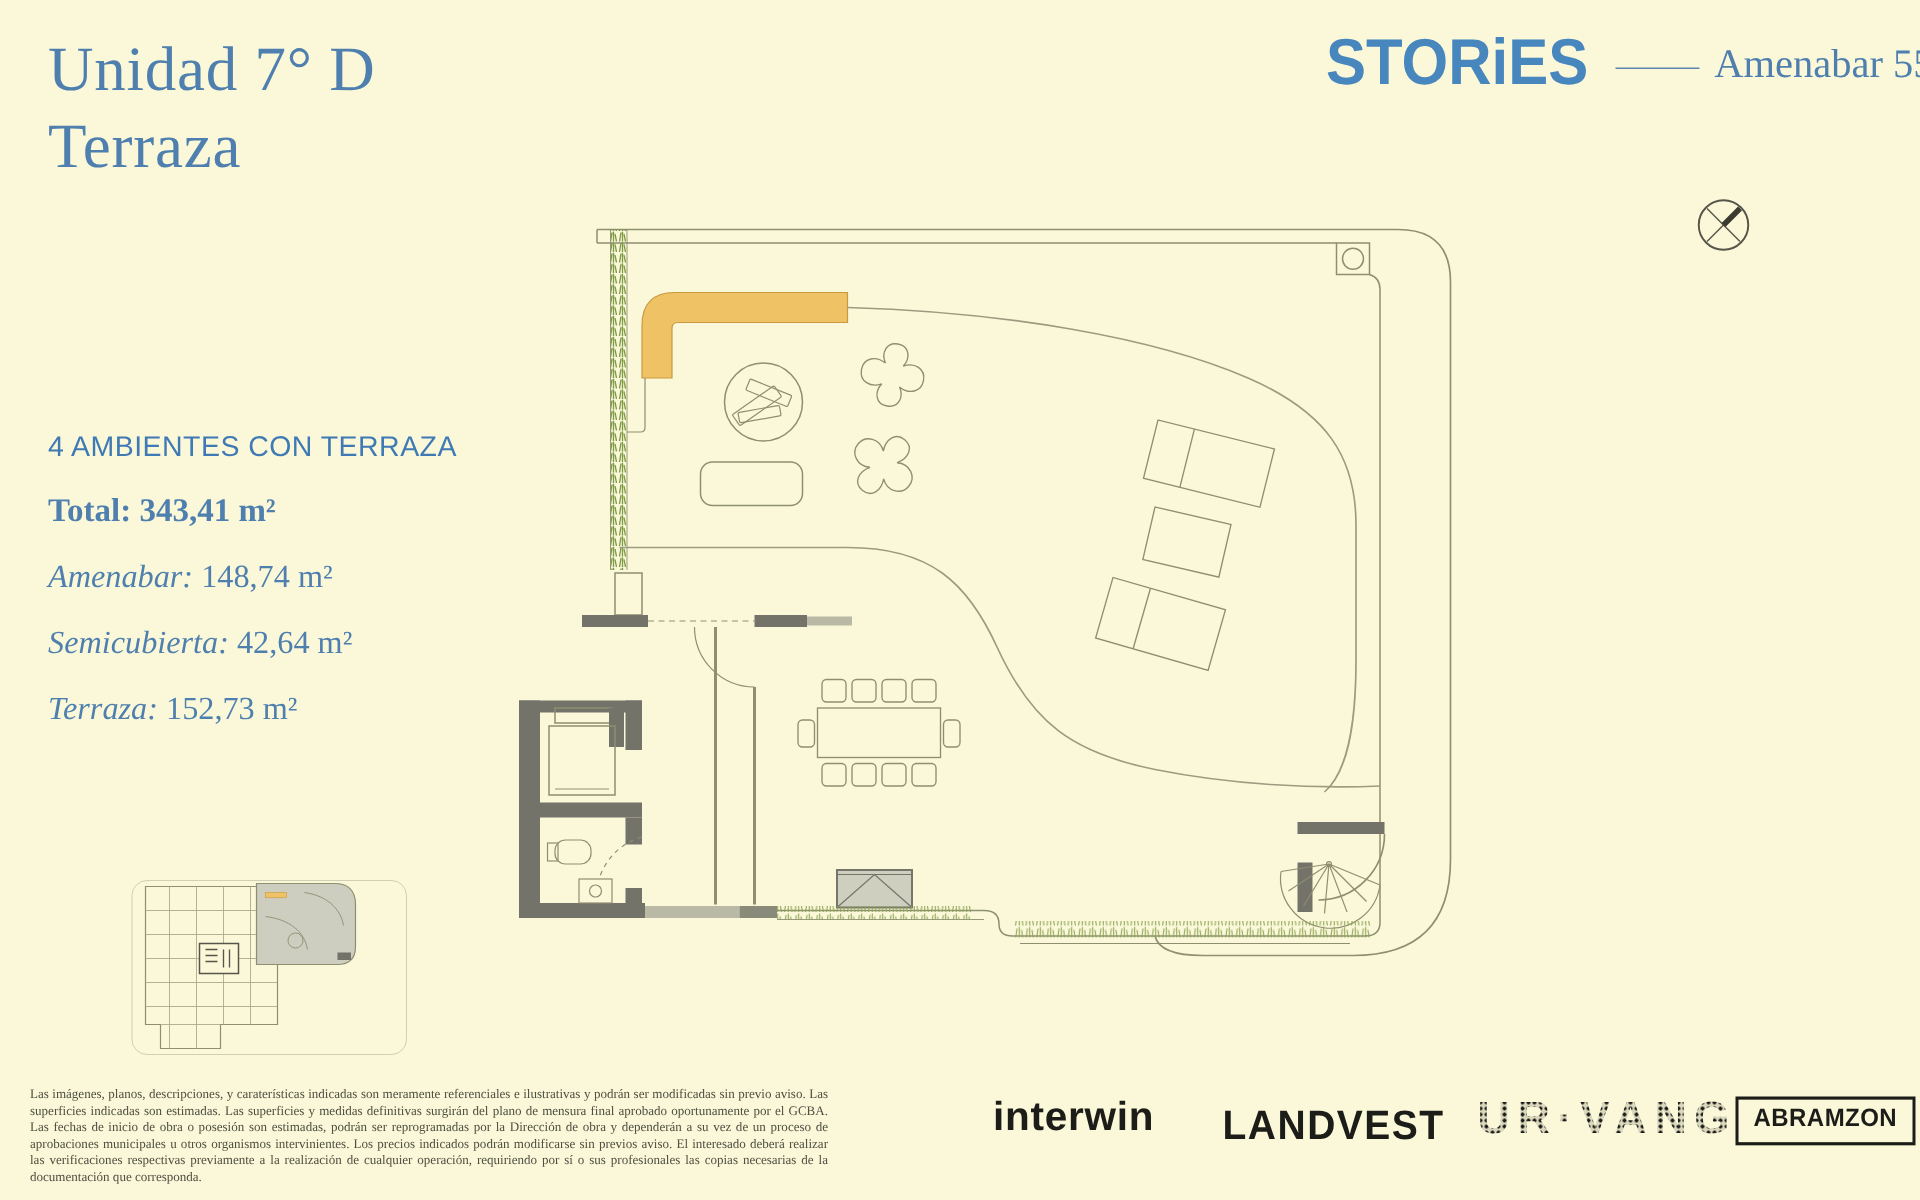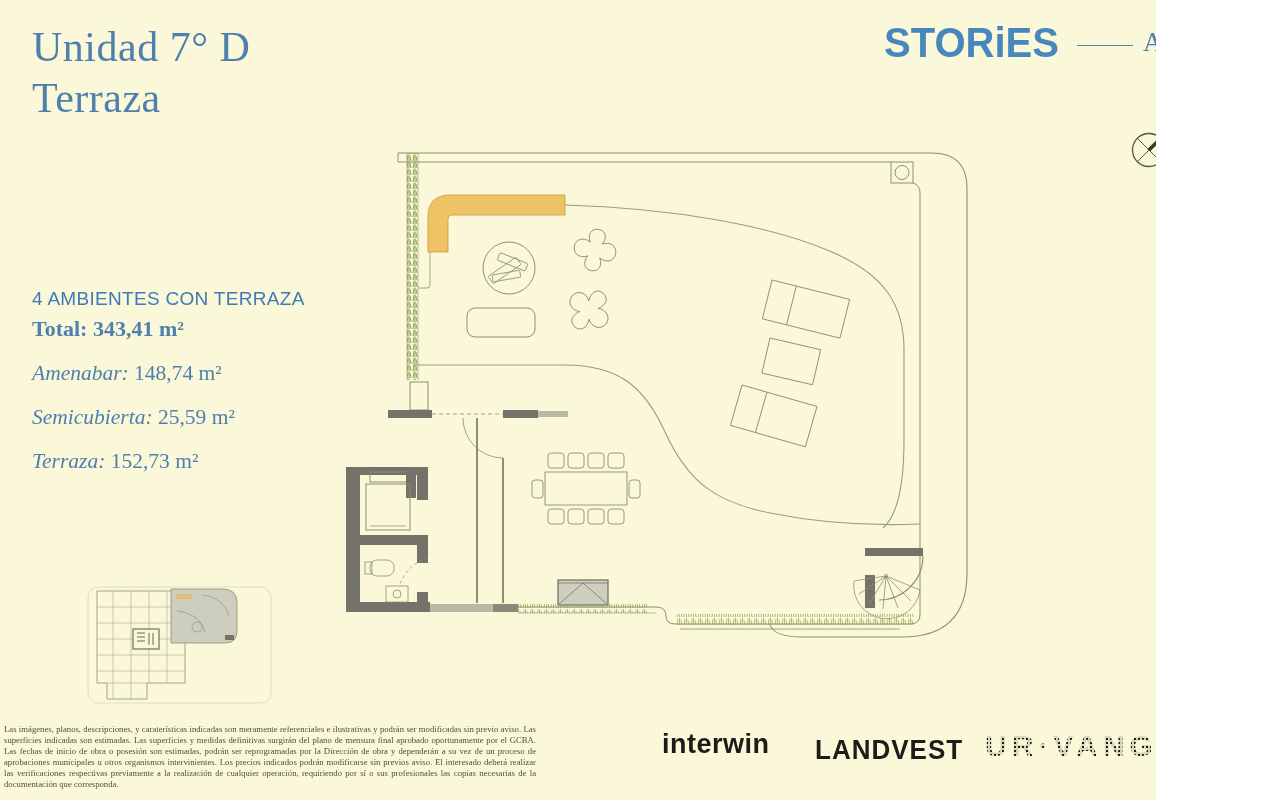--- a/index.html
+++ b/index.html
@@ -1,41 +1,41 @@
 <!DOCTYPE html>
 <html><head>
 <meta charset="utf-8">
 <style>
   html,body{margin:0;padding:0;}
-  .page{position:relative;width:1156px;height:800px;background:#FAF8D9;overflow:hidden;
+  .page{position:relative;width:1280px;height:800px;background:#FAF8D9;overflow:hidden;
         font-family:"Liberation Serif",serif;}
   
   .title{position:absolute;left:32px;top:22px;color:#4E7FAE;font-size:42px;line-height:51px;
          letter-spacing:0.5px;}
   .brand{position:absolute;left:884px;top:20px;display:flex;align-items:center;}
   .brand-logo{font-family:"Liberation Sans",sans-serif;font-weight:800;font-size:40px;
               color:#4887BD;letter-spacing:0px;transform:scaleY(1.08);transform-origin:left center;
               white-space:nowrap;}
   .brand-dash{display:inline-block;width:56px;height:0;border-top:1.6px solid #5C88B0;
               margin:6px 10px 0 18px;}
   .brand-project{color:#4E7FAE;font-size:27px;white-space:nowrap;}
   
   .specs{position:absolute;left:32px;top:288px;color:#4E7FAE;}
   .specs-headline{font-family:"Liberation Sans",sans-serif;font-size:19px;letter-spacing:0.3px;
-                  color:#3F7AB5;margin-bottom:6px;white-space:nowrap;}
+                  color:#3F7AB5;margin-bottom:17px;white-space:nowrap;}
   .spec-line{font-size:21.5px;margin-bottom:19px;white-space:nowrap;}
   .spec-line .lbl{font-style:italic;text-align:right;}
   .spec-total{font-weight:bold;font-size:22px;}
   .spec-total .lbl{font-style:normal;}
   
   .main-plan{position:absolute;left:340px;top:140px;}
   .key-plan{position:absolute;left:85px;top:583px;}
   .compass{position:absolute;left:1129px;top:130px;}
   
-  .disclaimer{position:absolute;left:4px;top:724px;width:532px;
+  .disclaimer{position:absolute;left:20px;top:724px;width:532px;
               font-family:"Liberation Serif",serif;font-size:8.7px;line-height:10.9px;
               color:#4F4F42;text-align:justify;margin:0;}
   
   .logo{position:absolute;color:#1C1C18;font-family:"Liberation Sans",sans-serif;white-space:nowrap;}
   .logo-interwin{left:662px;top:729px;font-size:27px;font-weight:600;letter-spacing:0.5px;}
   .logo-landvest{left:815px;top:734px;font-size:26px;font-weight:800;letter-spacing:1px;
                  transform:scaleY(1.05);transform-origin:left top;}
   .logo-urvang{left:985px;top:729px;font-size:30px;font-weight:700;
                font-family:Liberation Sans, sans-serif;letter-spacing:5px;}
   @supports (-webkit-background-clip: text) or (background-clip: text){
@@ -75,21 +75,21 @@
     <div class="spec-line spec-total">
       <span class="lbl">Total:</span>
       <span>343,41 m²</span>
     </div>
     <div class="spec-line">
       <span class="lbl">Amenabar:</span>
       <span>148,74 m²</span>
     </div>
     <div class="spec-line">
       <span class="lbl">Semicubierta:</span>
-      <span>25,59 m²</span>
+      <span>42,64 m²</span>
     </div>
     <div class="spec-line">
       <span class="lbl">Terraza:</span>
       <span>152,73 m²</span>
     </div>
   </div>
 
   <svg class="main-plan" width="640" height="510" viewBox="0 0 640 510" fill="none" stroke="#8E8E70" stroke-width="1">
     <defs>
       <pattern id="grassP" width="7" height="9" patternUnits="userSpaceOnUse">

